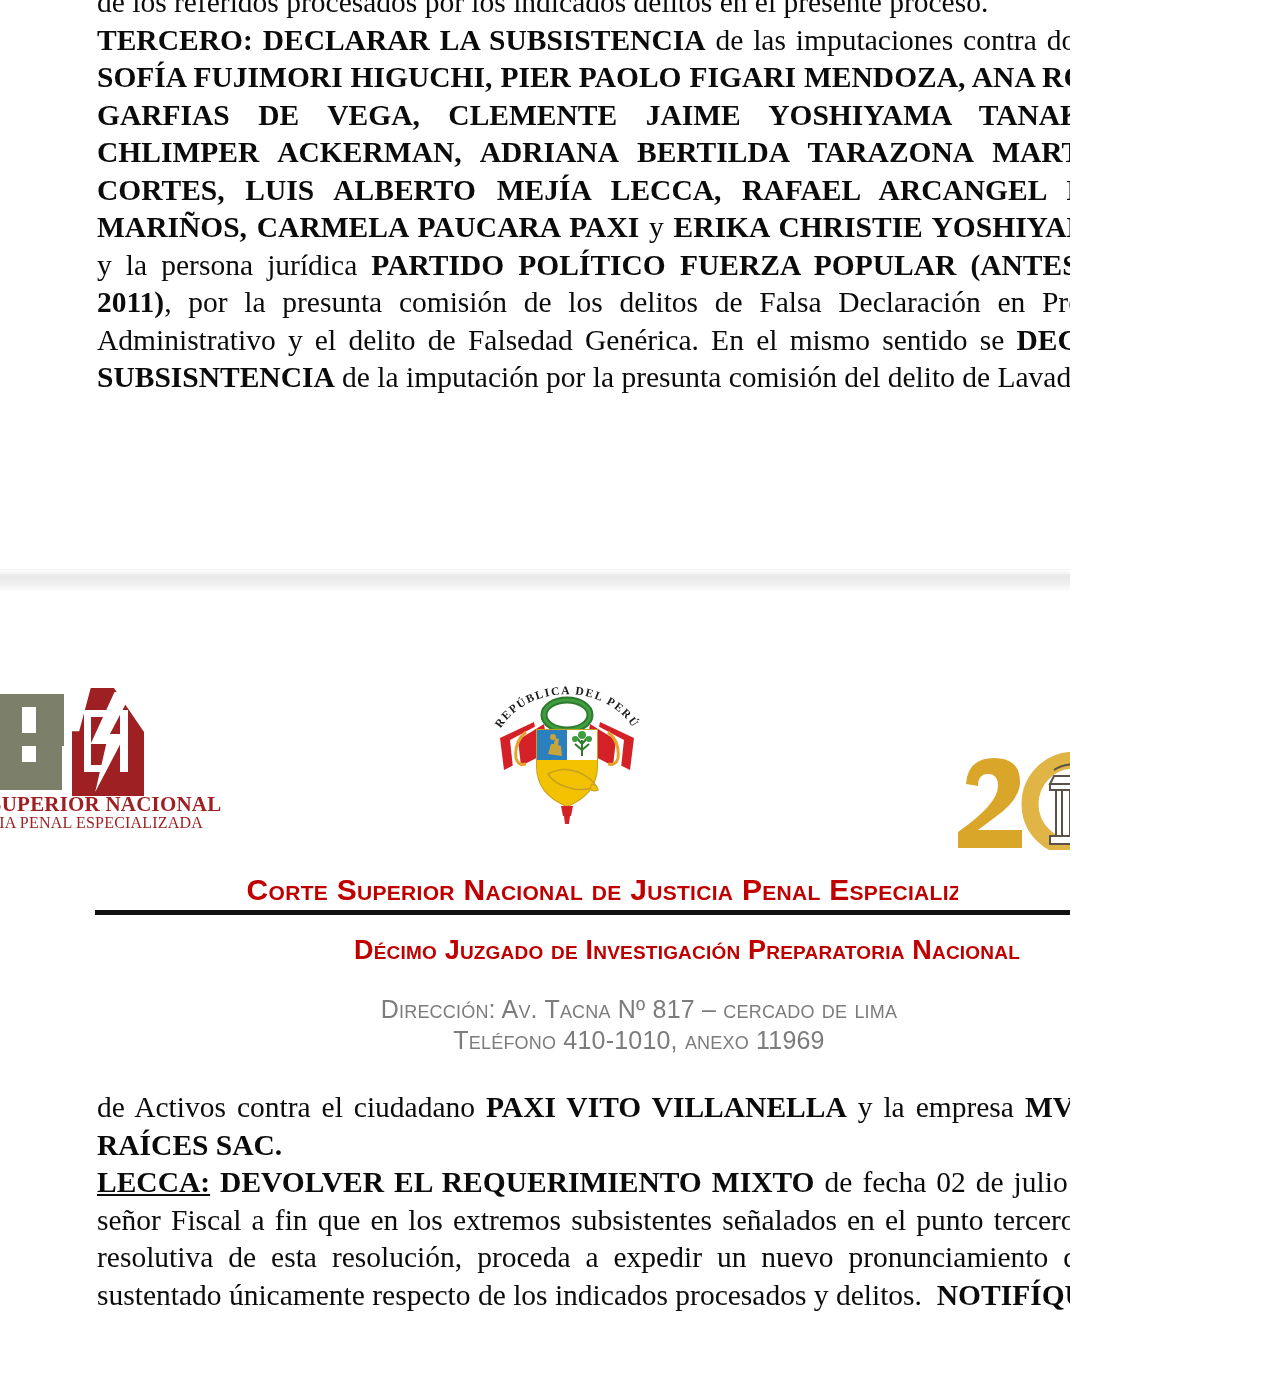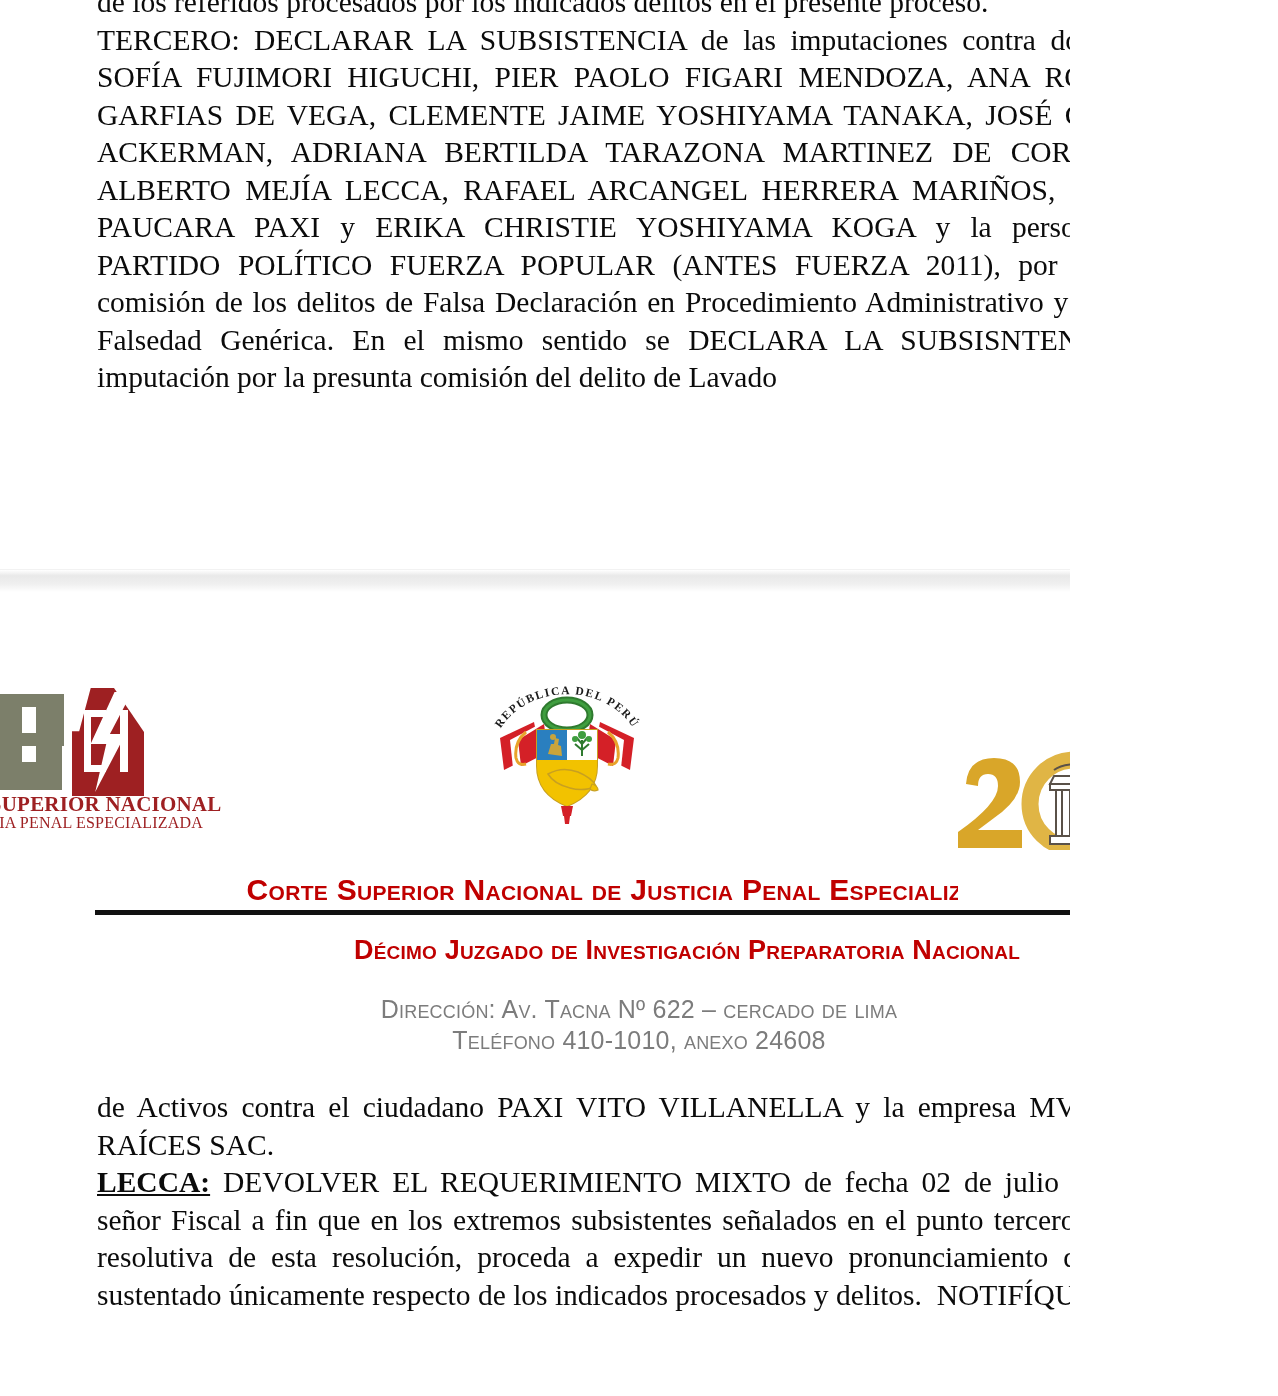--- a/index.html
+++ b/index.html
@@ -24,21 +24,21 @@
     position: absolute;
     left: 97px;
     width: 1117px;
     font-family: "Liberation Serif", "DejaVu Serif", serif;
     font-size: 29.5px;
     line-height: 37.5px;
     color: #0b0b0b;
     text-align: justify;
     text-justify: inter-word;
   }
-  .doc-text b { font-weight: 400; }
+  .doc-text b { font-weight: 700; }
   .doc-text .u { text-decoration: underline; font-weight: 700; }
 
   
   #top-fragment-clip {
     position: absolute;
     left: 0; top: 0;
     width: 1278px;
     height: 570px;
     overflow: hidden;
     background: #ffffff;
@@ -471,22 +471,22 @@
 
       <div class="red-heading" id="heading-court">
         <span id="heading-court-inner">Corte Superior Nacional de Justicia Penal Especializa</span>
       </div>
       <div id="heading-court-mask"></div>
 
       <div id="rule-main"></div>
 
       <div class="red-heading" id="heading-court2">Décimo Juzgado de Investigación Preparatoria Nacional</div>
 
-      <div class="addr-line" id="addr-line-1">Dirección: Av. Tacna Nº 622 – cercado de lima</div>
-      <div class="addr-line" id="addr-line-2">Teléfono 410-1010, anexo 24608</div>
+      <div class="addr-line" id="addr-line-1">Dirección: Av. Tacna Nº 817 – cercado de lima</div>
+      <div class="addr-line" id="addr-line-2">Teléfono 410-1010, anexo 11969</div>
     </div>
 
     <div class="doc-text" id="para-bottom">
       <div>de Activos contra el ciudadano <b>PAXI VITO VILLANELLA</b> y la empresa <b>MVV BIENES RAÍCES SAC.</b></div>
       <div><span class="u">LECCA:</span> <b>DEVOLVER EL REQUERIMIENTO MIXTO</b> de fecha 02 de julio del 2025 al señor Fiscal a fin que en los extremos subsistentes señalados en el punto tercero de la parte resolutiva de esta resolución, proceda a expedir un nuevo pronunciamiento debidamente sustentado únicamente respecto de los indicados procesados y delitos.&nbsp; <b>NOTIFÍQUESE. -</b></div>
     </div>
 
   </div>
 </div>
 

